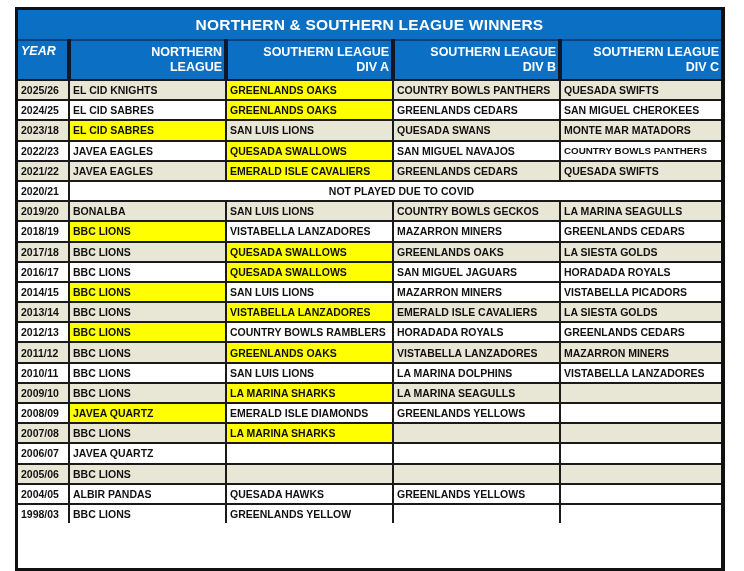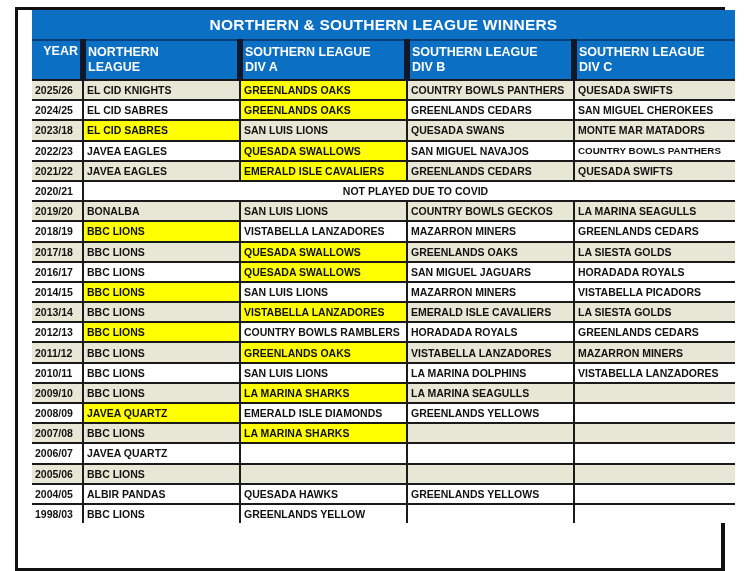--- a/index.html
+++ b/index.html
@@ -2,37 +2,37 @@
 <html><head>
 <meta charset="utf-8">
 <style>
   html, body { margin: 0; padding: 0; background: #ffffff; }
   body { width: 744px; height: 571px; position: relative; overflow: hidden; font-family: "Liberation Sans", sans-serif; }
   .frame {
     position: absolute; left: 15px; top: 7px; width: 703px; height: 558px;
     border: 3px solid #111111; border-right-width: 4px; border-bottom-width: 4px;
     background: #ffffff;
   }
-  table { border-collapse: collapse; width: 100%; table-layout: fixed; margin-left: 14px; }
+  table { border-collapse: collapse; width: 100%; table-layout: fixed; }
   col.c-year { width: 51px; }
   col.c-north { width: 157px; }
   col.c-diva { width: 167px; }
   col.c-divb { width: 167px; }
   col.c-divc { width: 161px; }
   .title-row td {
     background: #0b6fc4; color: #ffffff; font-weight: bold; font-size: 15.5px;
     text-align: center; height: 29px; padding: 0; border-bottom: 2px solid #0a3f7a;
     letter-spacing: 0.2px;
   }
   .head-row th {
     background: #0b6fc4; color: #ffffff; font-weight: bold; font-size: 12.5px;
-    line-height: 15px; height: 34px; padding: 1px 2px; text-align: left; vertical-align: middle;
-    border-left: 6px solid #0f172a; border-bottom: 2px solid #1a1a1a;
-  }
-  .head-row th:first-child { border-left: none; text-align: right; vertical-align: top; padding-top: 3px; padding-left: 3px; }
+    line-height: 15px; height: 34px; padding: 1px 2px; text-align: right; vertical-align: middle;
+    border-left: 4px solid #0f172a; border-bottom: 2px solid #1a1a1a;
+  }
+  .head-row th:first-child { border-left: none; text-align: left; vertical-align: top; padding-top: 3px; padding-left: 3px; font-style: italic; }
   .data-row td {
     height: 18.2px; padding: 0 0 0 3px; font-size: 10.5px; font-weight: bold; color: #111111;
     border-left: 2px solid #1a1a1a; border-bottom: 2px solid #1a1a1a;
     white-space: nowrap; overflow: hidden; vertical-align: middle;
   }
   .data-row td:first-child { border-left: none; padding-left: 3px; }
   .data-row:last-child td { border-bottom: none; }
   .data-row.beige td { background: #e8e6d4; }
   .data-row.white td { background: #ffffff; }
   .data-row td.hl { background: #ffff00 !important; }

